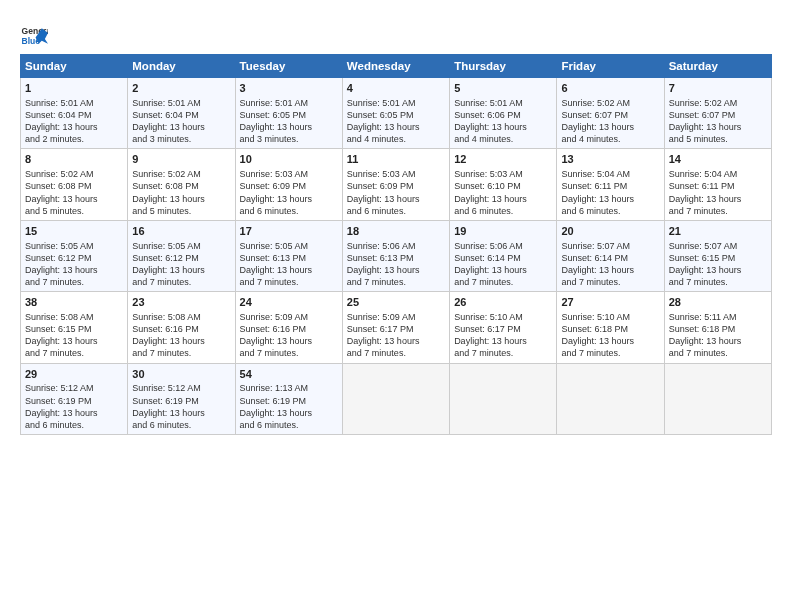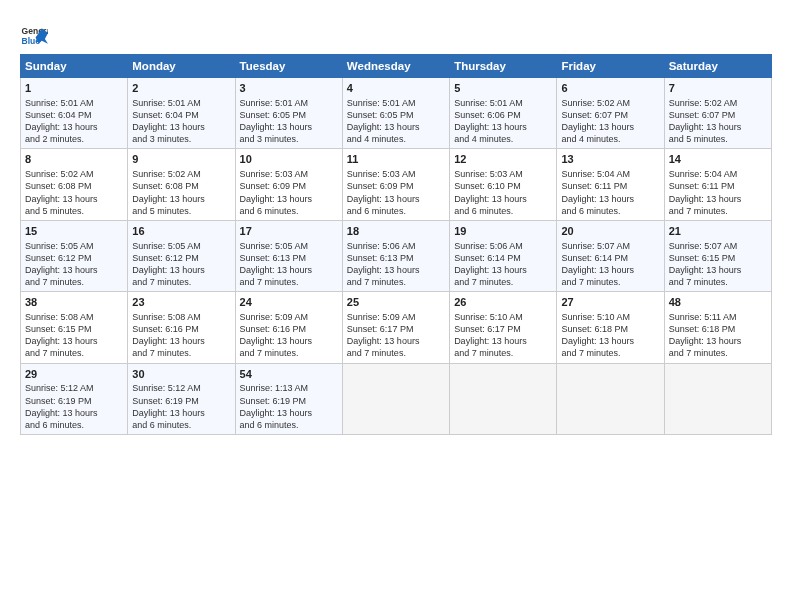--- a/index.html
+++ b/index.html
@@ -306,21 +306,21 @@
             <div>and 7 minutes.</div>
           </td>
           <td>
             <span class="day-num">27</span>
             <div>Sunrise: 5:10 AM</div>
             <div>Sunset: 6:18 PM</div>
             <div>Daylight: 13 hours</div>
             <div>and 7 minutes.</div>
           </td>
           <td>
-            <span class="day-num">48</span>
+            <span class="day-num">28</span>
             <div>Sunrise: 5:11 AM</div>
             <div>Sunset: 6:18 PM</div>
             <div>Daylight: 13 hours</div>
             <div>and 7 minutes.</div>
           </td>
         </tr>
         <tr>
           <td>
             <span class="day-num">29</span>
             <div>Sunrise: 5:12 AM</div>

